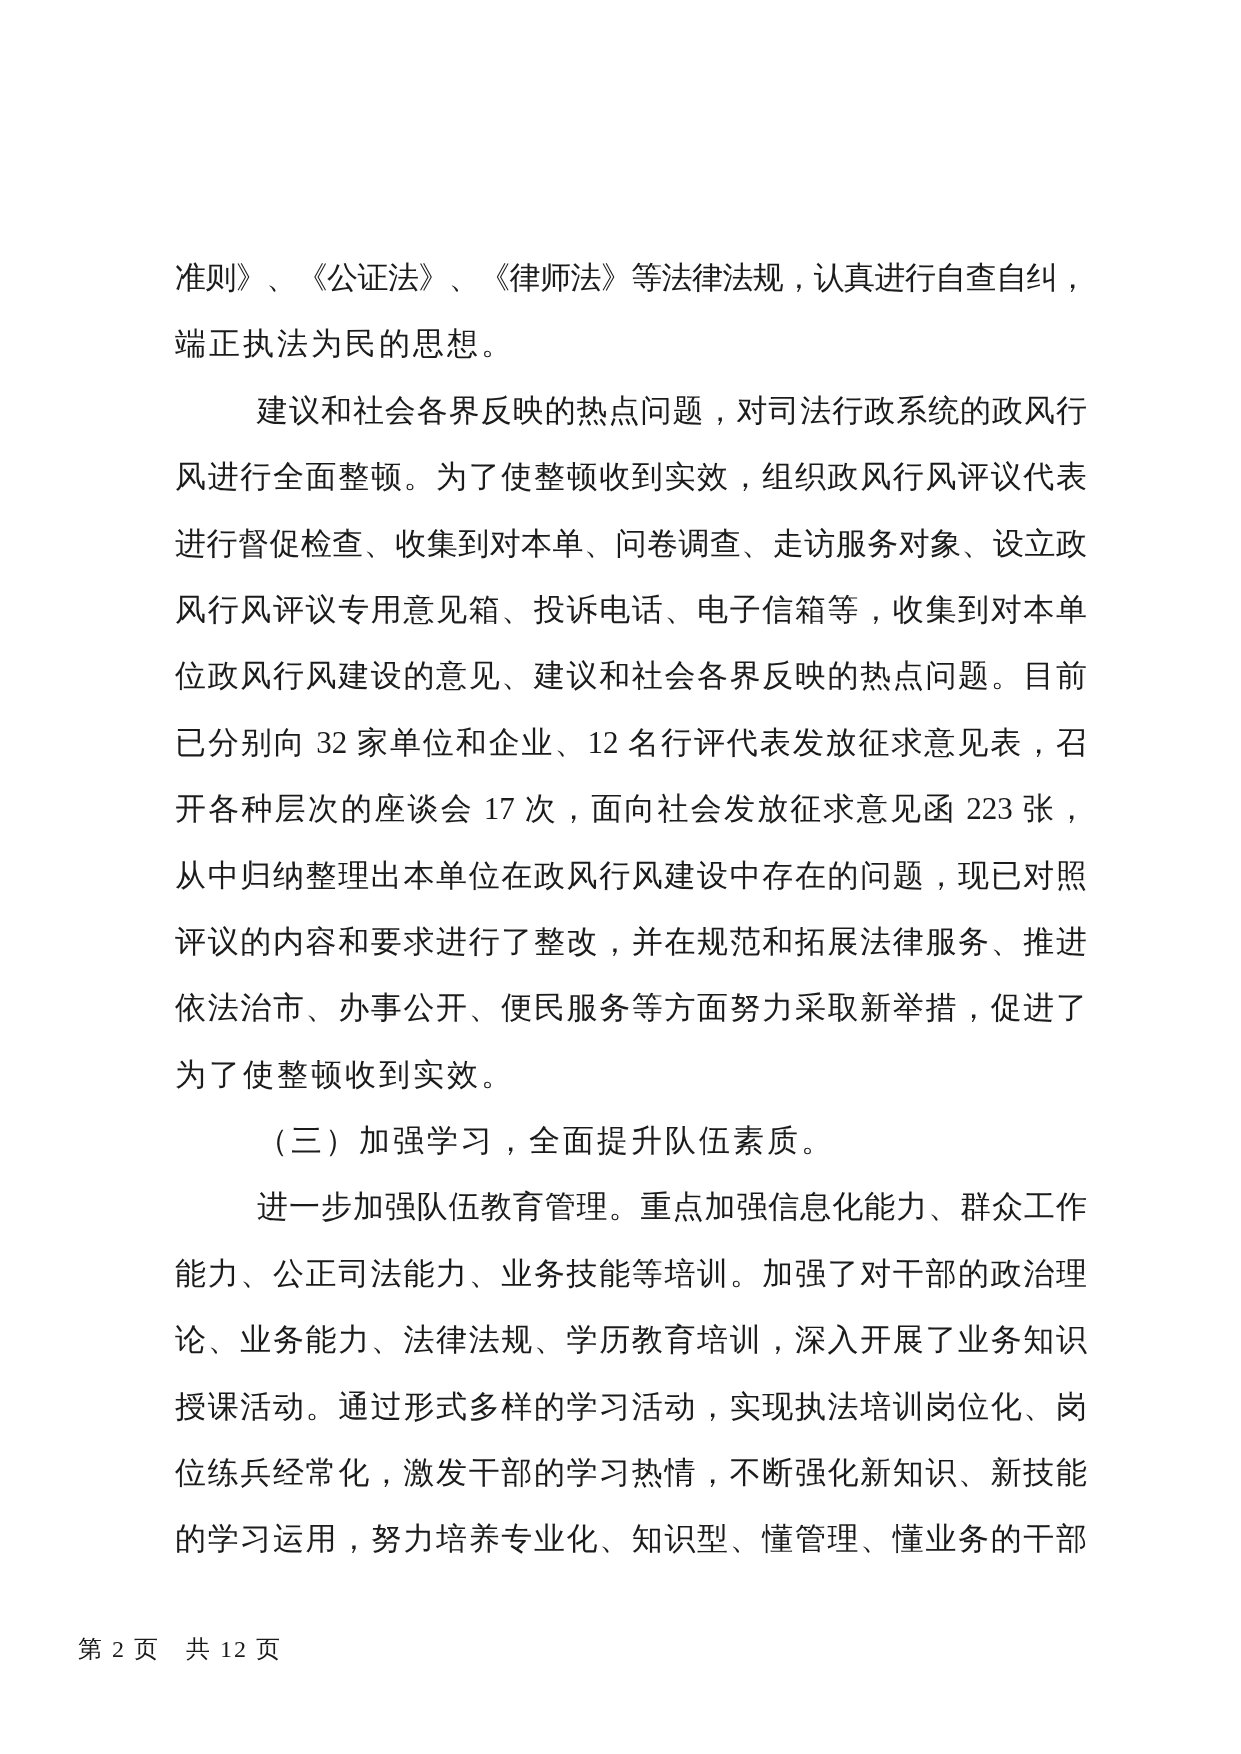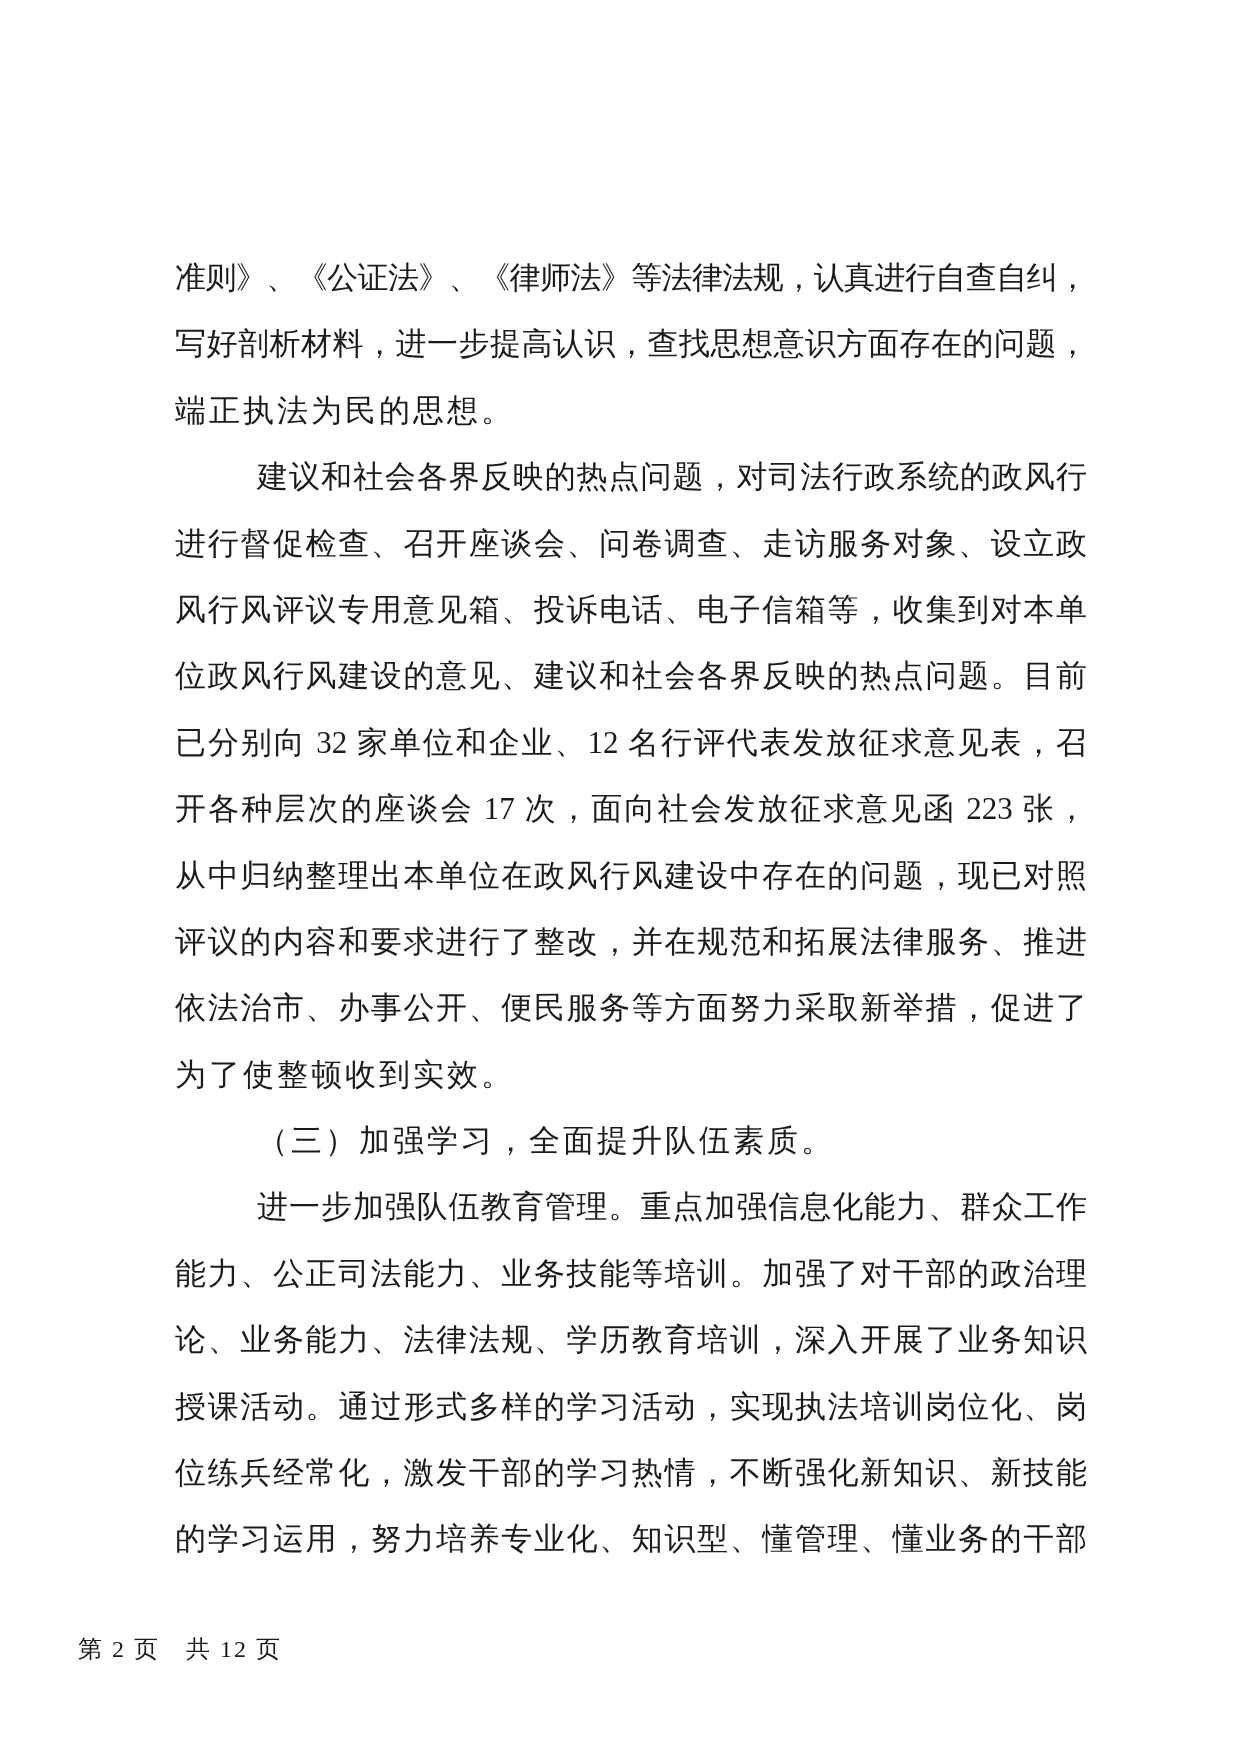--- a/index.html
+++ b/index.html
@@ -58,24 +58,24 @@
     letter-spacing: 2px;
     color: #1b1b1b;
   }
 </style>
 </head>
 <body>
 
 <div class="page">
   <div class="body-text">
     <div class="text-line tight">准则》、《公证法》、《律师法》等法律法规，认真进行自查自纠，</div>
-    <div class="text-line tight">写好剖析材料，进一步提高认识，查找思想意识方面存在的问题，</div>
     <div class="text-line plain">端正执法为民的思想。</div>
     <div class="text-line indent">建议和社会各界反映的热点问题，对司法行政系统的政风行</div>
-    <div class="text-line">进行督促检查、召开座谈会、问卷调查、走访服务对象、设立政</div>
+    <div class="text-line">风进行全面整顿。为了使整顿收到实效，组织政风行风评议代表</div>
+    <div class="text-line">进行督促检查、收集到对本单、问卷调查、走访服务对象、设立政</div>
     <div class="text-line">风行风评议专用意见箱、投诉电话、电子信箱等，收集到对本单</div>
     <div class="text-line">位政风行风建设的意见、建议和社会各界反映的热点问题。目前</div>
     <div class="text-line">已分别向 32 家单位和企业、12 名行评代表发放征求意见表，召</div>
     <div class="text-line">开各种层次的座谈会 17 次，面向社会发放征求意见函 223 张，</div>
     <div class="text-line">从中归纳整理出本单位在政风行风建设中存在的问题，现已对照</div>
     <div class="text-line">评议的内容和要求进行了整改，并在规范和拓展法律服务、推进</div>
     <div class="text-line">依法治市、办事公开、便民服务等方面努力采取新举措，促进了</div>
     <div class="text-line plain">为了使整顿收到实效。</div>
     <div class="text-line plain indent">（三）加强学习，全面提升队伍素质。</div>
     <div class="text-line indent">进一步加强队伍教育管理。重点加强信息化能力、群众工作</div>

